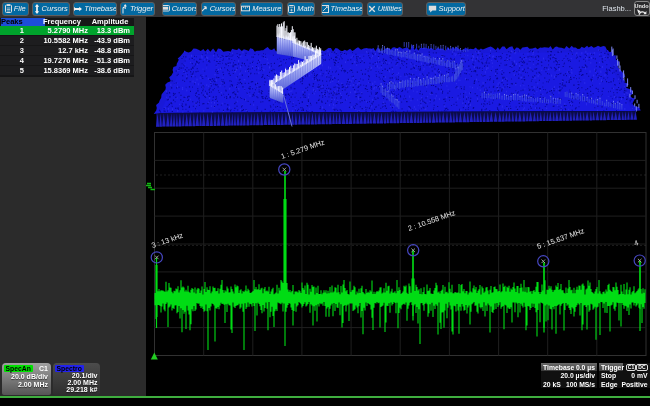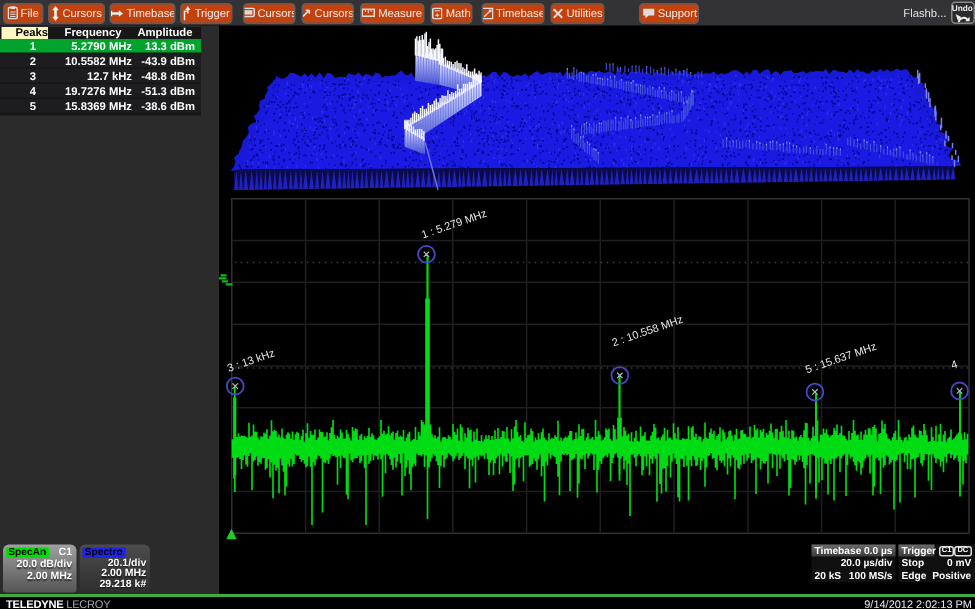--- a/index.html
+++ b/index.html
@@ -1,34 +1,34 @@
 <!DOCTYPE html>
 <html><head><meta charset="utf-8"><style>
 * { margin:0; padding:0; box-sizing:border-box; }
 html,body { width:650px; height:406px; background:#000; overflow:hidden;
   font-family:"Liberation Sans", sans-serif; }
 #root { position:relative; width:650px; height:406px; background:#000; }
 #menubar { position:absolute; left:0; top:0; width:650px; height:16.5px;
   background:#333335; }
-.mbtn { position:absolute; top:1.5px; height:14px; background:#c2410c;
+.mbtn { position:absolute; top:1.5px; height:14px; background:#0369a1;
   border:1px solid #5e5e5e; border-radius:3px; color:#f0f0f0; font-size:7.5px;
-  display:flex; align-items:center; justify-content:center; gap:2px; overflow:hidden; }
+  display:flex; align-items:center; justify-content:center; gap:2px; overflow:hidden;font-style:italic; }
 .mbtn svg { flex:0 0 auto; }
 #flashb { position:absolute; right:19px; top:4px; font-size:7.5px; color:#dde3ea;
   font-weight:400; }
 #undo { position:absolute; right:0.5px; top:0.5px; width:16px; height:15px;
   background:#2a2a2c; border:1px solid #888; border-radius:3px; color:#eee;
   font-size:5.5px; text-align:center; line-height:6px; padding-top:1px; font-weight:700;}
 #sidebar { position:absolute; left:0; top:16.5px; width:145.5px; height:380px;
   background:#2b2b2b; }
 #tbl { position:absolute; left:0; top:18px; width:134px; height:58.5px; background:#161617;
   font-size:7.5px; font-weight:700; color:#fff; }
 #tblhead { position:absolute; left:0; top:0; width:134px; height:8px; }
-#peakscell { position:absolute; left:1px; top:0.3px; width:31px; height:7.6px;
-  background:#fef9c3; color:#000; text-align:right; line-height:7.8px; }
+#peakscell { position:absolute; left:1px; top:0.3px; width:44px; height:7.6px;
+  background:#1d4ed8; color:#000; text-align:left; line-height:7.8px; }
 #freqhead { position:absolute; left:36px; top:0; width:52px; text-align:center; line-height:8.2px;}
 #amphead { position:absolute; left:88px; top:0; width:44px; text-align:center; line-height:8.2px;}
 .trow { position:absolute; left:0; width:134px; height:9.1px; background:#1d1d1f;
   line-height:9.4px; }
 .trow.green { background:#00a32c; }
 .c1 { position:absolute; right:110px; }
 .c2 { position:absolute; right:46px; }
 .c3 { position:absolute; right:4px; }
 .dbox { position:absolute; border-radius:4px 4px 2px 2px; font-size:7px; font-weight:700;
   color:#fff; }
@@ -739,16 +739,12 @@
 <div id="trbox">
       <div class="hdr" style="right:27px;"></div>
   <span class="tl" style="top:1.2px;">Trigger</span>
   <span class="tr" style="top:0.8px;"><span class="badge">C1</span><span class="badge">DC</span></span>
   <span class="tl" style="top:9.8px;">Stop</span>
       <span class="tr" style="top:9.8px;">0 mV</span>
   <span class="tl" style="top:18.2px;">Edge</span>
       <span class="tr" style="top:18.2px;">Positive</span>
 </div>
 <div id="footline"></div>
-<div id="footer">
-      <span id="tely">TELEDYNE <span>LECROY</span></span>
-<span id="stamp">9/14/2012 2:02:13 PM</span>
-    </div>
 </div>
 </body></html>

